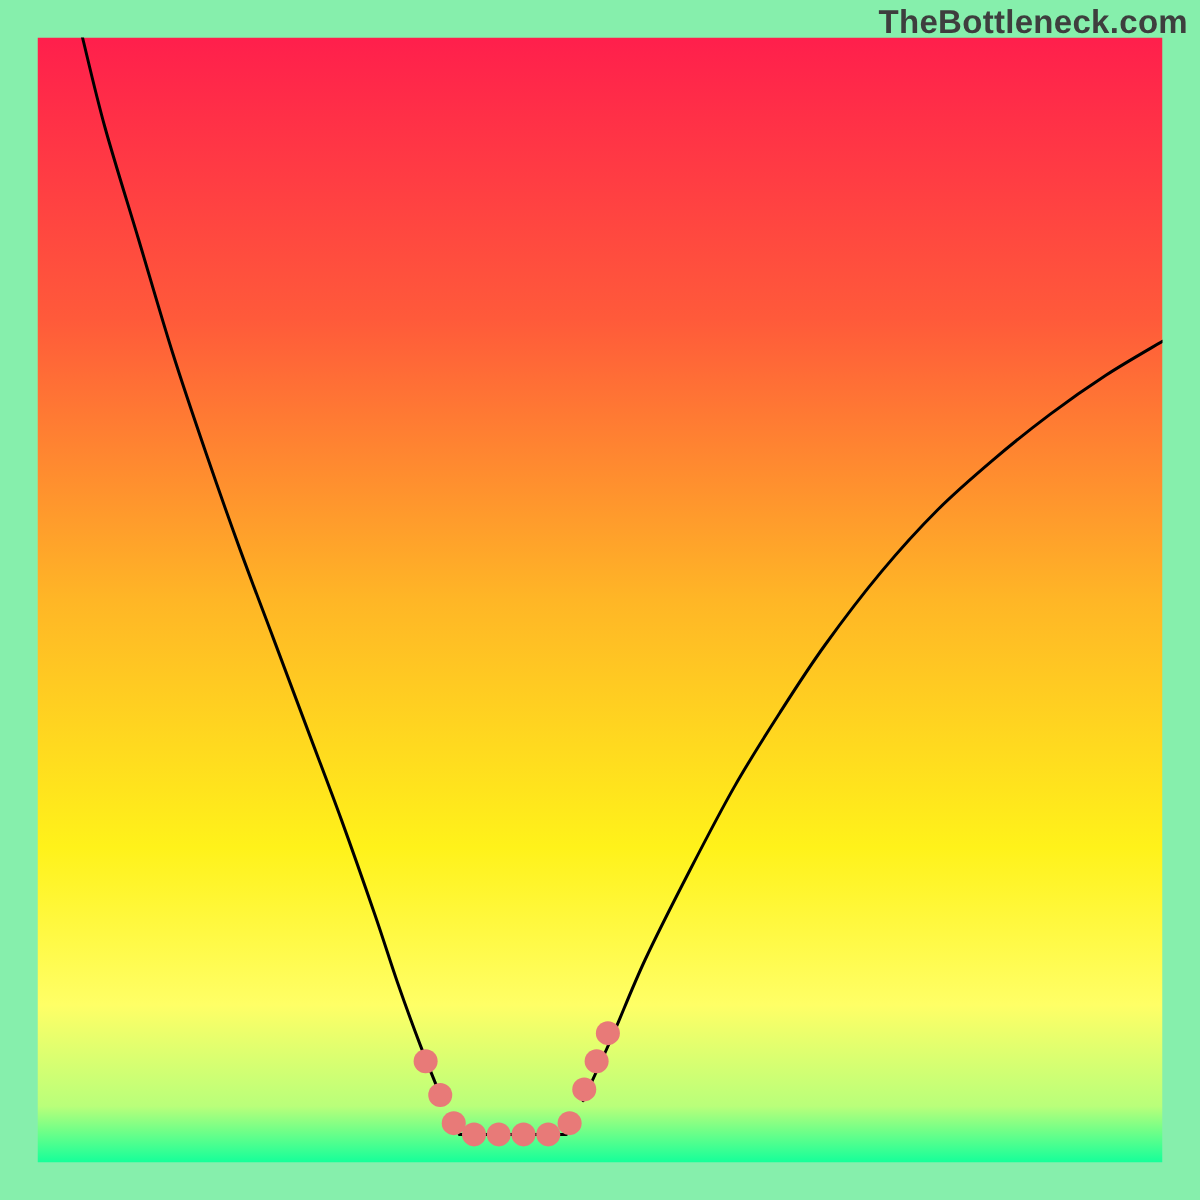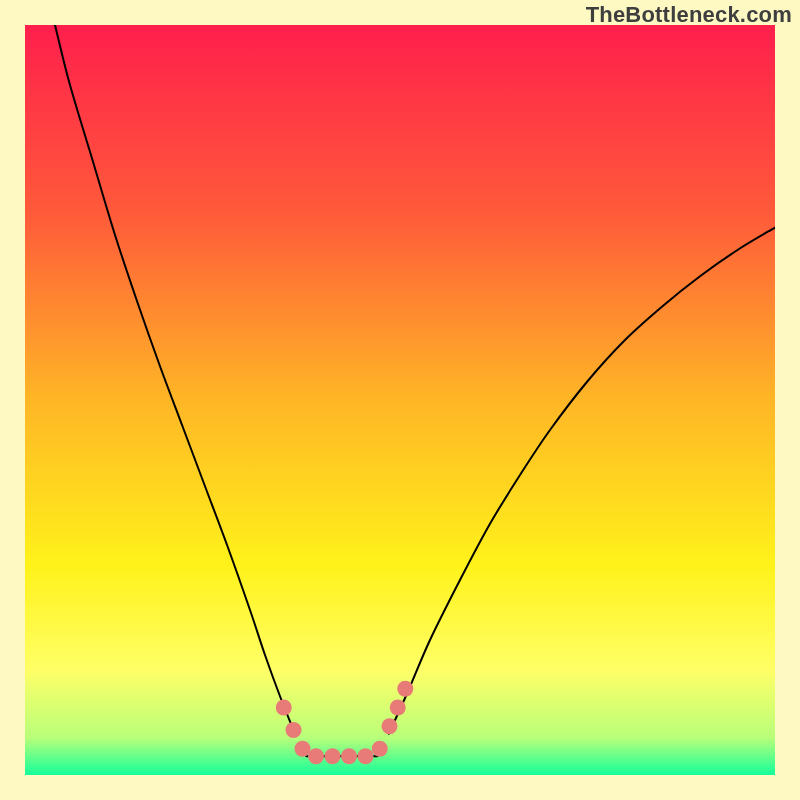--- a/index.html
+++ b/index.html
@@ -10,21 +10,21 @@
     background: #000;
     overflow: hidden;
     font-family: Arial, Helvetica, sans-serif;
   }
   .frame {
     position: absolute;
     top: 0;
     left: 0;
     width: 800px;
     height: 800px;
-    background: #fef9c3;
+    background: #86efac;
   }
   .plot {
     position: absolute;
     top: 25px;
     left: 25px;
     width: 750px;
     height: 750px;
   }
   .watermark {
     position: absolute;

